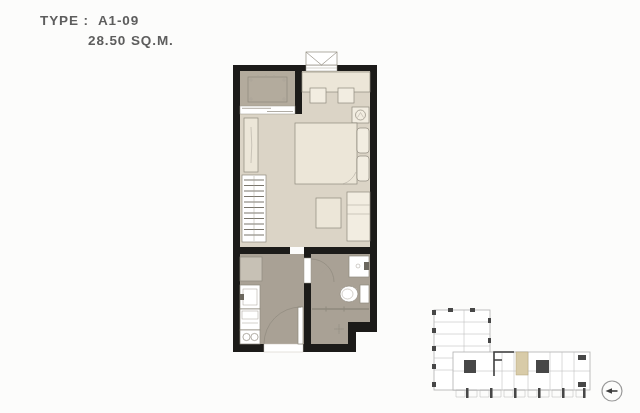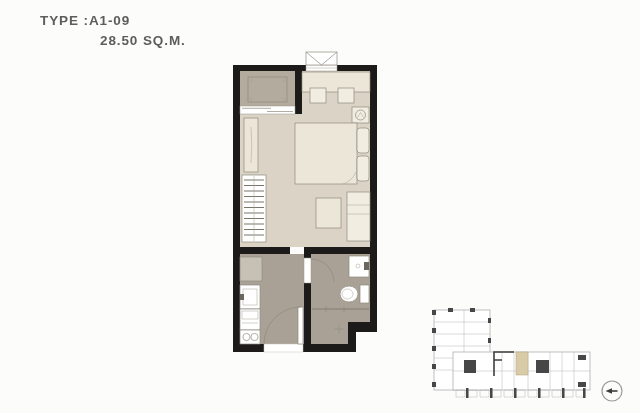--- a/index.html
+++ b/index.html
@@ -15,22 +15,22 @@
     --keyplan-line:#b0b0b0;
     --keyplan-dark:#474747;
   }
   html,body{margin:0;padding:0;}
   body{
     width:640px;height:413px;position:relative;overflow:hidden;
     background:#fcfcfb;
     font-family:"Liberation Sans",sans-serif;
   }
   .header{position:absolute;left:40px;top:13px;color:var(--text);}
-  .header .row1{display:flex;font-size:13.5px;font-weight:bold;letter-spacing:.9px;}
-  .header .row2{margin-left:60px;margin-top:5px;font-size:13.5px;font-weight:bold;letter-spacing:.9px;}
+  .header .row1{display:flex;gap:9px;font-size:13.5px;font-weight:bold;letter-spacing:.9px;}
+  .header .row2{margin-left:48px;margin-top:5px;font-size:13.5px;font-weight:bold;letter-spacing:.9px;}
 
   svg{position:absolute;display:block;}
   #plan-svg{left:222px;top:45px;}
   #keyplan-svg{left:428px;top:300px;}
   #north-svg{left:600px;top:379px;}
 
   .wall{fill:var(--wall);}
   .floor-main{fill:var(--bedroom-floor);}
   .floor-balcony{fill:var(--balcony-floor);}
   .floor-wet{fill:var(--wet-floor);}

